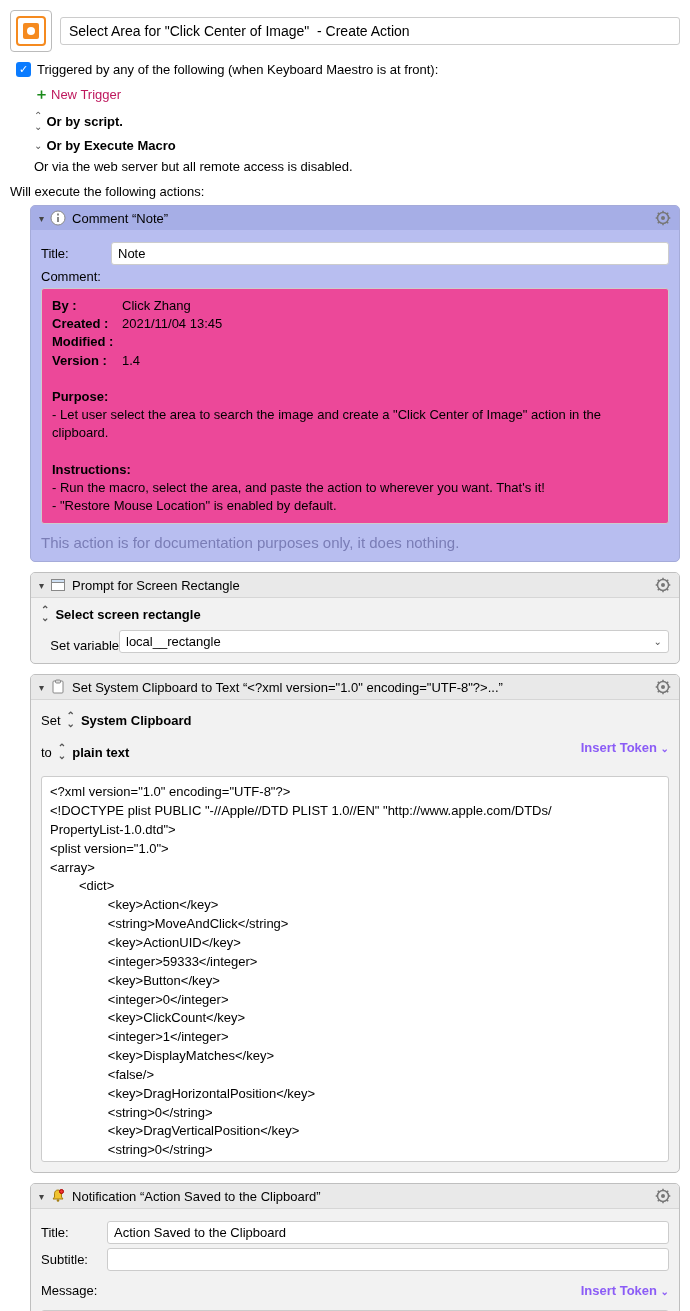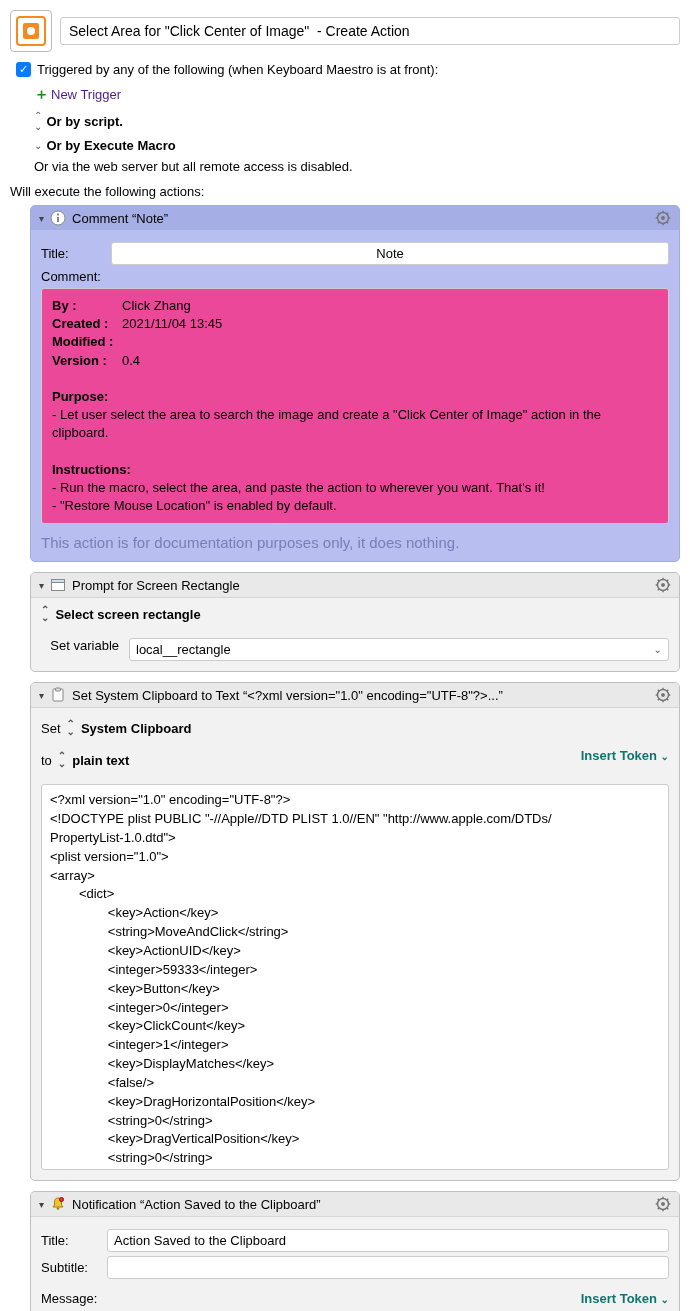--- a/index.html
+++ b/index.html
@@ -23,36 +23,36 @@
   .action-head .disclose{font-size:10px;color:#444;}
   .action-head .ico{width:16px;height:16px;display:flex;align-items:center;justify-content:center;}
   .action-head .title{flex:1;}
   .gear{width:16px;height:16px;color:#666;}
   .gear svg{display:block;}
   .action-body{padding:8px 10px 10px 10px;font-size:13px;}
   .frow{display:flex;align-items:center;gap:10px;margin:4px 0;}
   .flabel{width:60px;}
   .flabel-w{width:56px;}
   .txtin{flex:1;border:1px solid #ccc;background:#fff;border-radius:3px;padding:3px 6px;font-size:13px;}
-  .txtin.big{flex:1;text-align:center;}
+  .txtin.big{flex:1;}
   .comment-box{background:#ec4899;border:1px solid #ccc;border-radius:3px;padding:8px 10px;font-size:13px;line-height:1.4;margin-top:4px;}
   .comment-box p{margin:0;}
   .comment-box .kv{display:flex;}
   .comment-box .k{font-weight:600;min-width:70px;}
   .note-disclaimer{color:#7a7db6;margin-top:10px;font-size:15px;}
   .action.gray .action-head{background:#e9e9e9;border-bottom:1px solid #d6d6d6;}
   .inline-sel{display:flex;align-items:center;gap:4px;font-weight:600;font-size:13px;}
   .updown{font-size:10px;line-height:8px;color:#555;display:flex;flex-direction:column;margin-right:2px;}
-  .setvar-row{display:flex;align-items:flex-start;gap:10px;margin-top:16px;}
+  .setvar-row{display:flex;align-items:flex-end;gap:0;margin-top:8px;}
   .setvar-row .lbl{min-width:78px;text-align:right;}
   .dropdown{flex:1;display:flex;align-items:center;border:1px solid #ccc;background:#fff;border-radius:3px;padding:3px 6px;font-size:13px;}
   .dropdown .dval{flex:1;}
   .dropdown .dar{font-size:10px;color:#555;}
   .set-row{display:flex;align-items:center;gap:6px;font-size:13px;margin:4px 0;}
-  .rightlink{color:#0f766e;font-weight:600;font-size:13px;}
+  .rightlink{color:#8b5cf6;font-weight:600;font-size:13px;}
   .xml-box{background:#fff;border:1px solid #ccc;border-radius:3px;padding:6px 8px;font-size:13px;line-height:1.45;font-family:inherit;white-space:pre;overflow:hidden;height:372px;margin-top:6px;}
   .msg-box{background:#fff;border:1px solid #ccc;border-radius:3px;padding:6px 8px;font-size:13px;line-height:1.35;margin-top:4px;white-space:pre-line;}
   .spacer{flex:1;}
   .frow-between{display:flex;align-items:flex-start;margin:12px 0;}
 </style>
 </head>
 <body>
 
 <div class="root">
 
@@ -65,21 +65,21 @@
       </svg>
     </div>
     <input class="title-input" value="Select Area for &quot;Click Center of Image&quot;  - Create Action" style="">
   </div>
 
   <div class="trigger-row">
     <div class="chk">✓</div>
     <span>Triggered by any of the following (when Keyboard Maestro is at front):</span>
   </div>
   <div class="sub">
-    <span class="green">＋</span><span style="color:#4c1d95;margin-top:47px;">New Trigger</span>
+    <span class="green">＋</span><span style="color:#be185d;margin-top:47px;">New Trigger</span>
   </div>
   <div class="sub-row">
     <span class="caret">⌃<br>⌄</span>
     <span class="sub-bold">Or by script.</span>
   </div>
   <div class="sub-row">
     <span class="caret">⌄</span>
     <span class="sub-bold">Or by Execute Macro</span>
   </div>
   <div class="sub-row" style="margin-left:24px;">
@@ -132,21 +132,21 @@
         <div class="kv">
             <span class="k"><span>Created </span>:</span>
             <span>2021/11/04 13:45</span>
           </div>
         <div class="kv">
             <span class="k"><span>Modified </span>:</span>
             <span></span>
           </div>
         <div class="kv">
             <span class="k"><span>Version </span>:</span>
-            <span>0.4</span>
+            <span>1.4</span>
           </div>
         <br>
         <p><span class="k"><span>Purpose</span>:</span></p>
         <p>- Let user select the area to search the image and create a "Click Center of Image" action in the clipboard.</p>
         <br>
         <p><span class="k"><span>Instructions</span>:</span></p>
         <p>- Run the macro, select the area, and paste the action to wherever you want. That's it!</p>
         <p>- "Restore Mouse Location" is enabled by default.</p>
       </div>
       <div class="note-disclaimer">This action is for documentation purposes only, it does nothing.</div>

